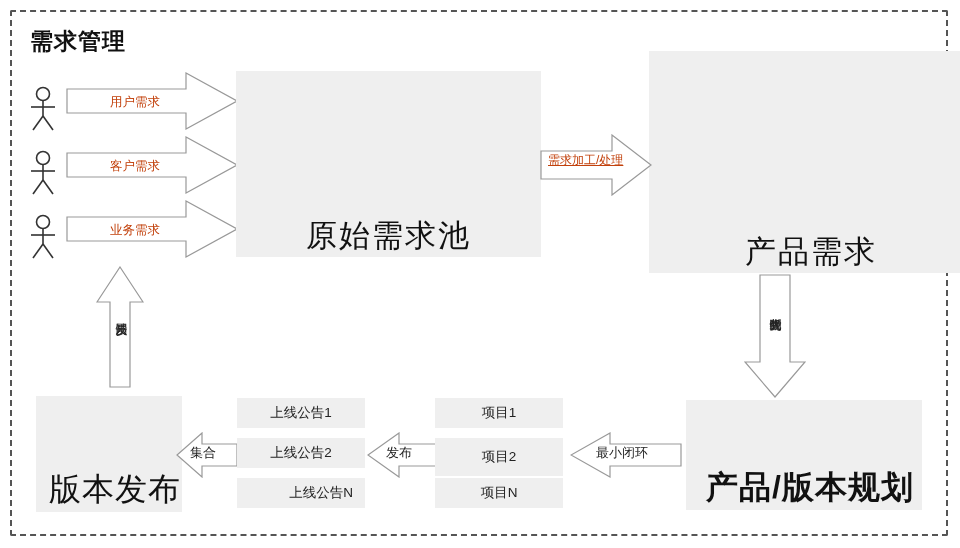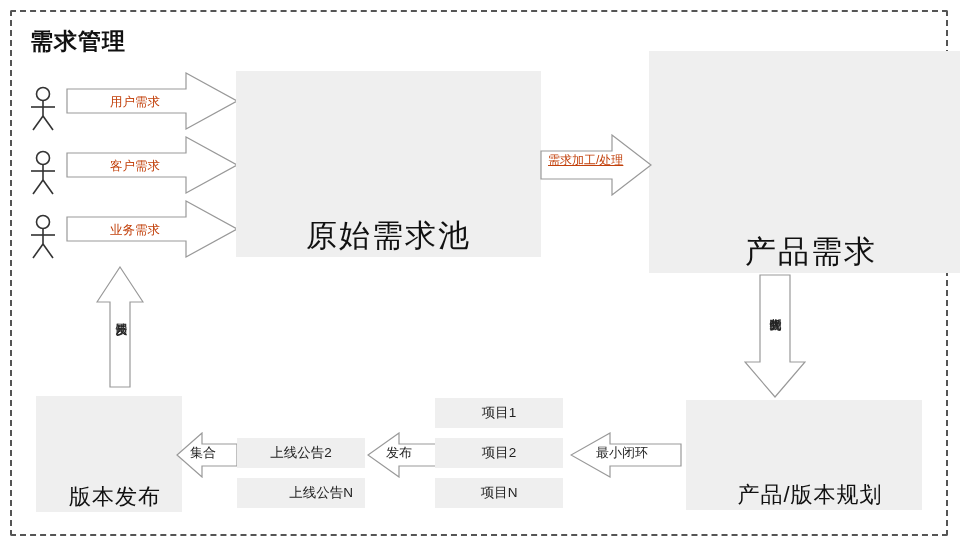--- a/index.html
+++ b/index.html
@@ -55,21 +55,21 @@
     align-items:flex-end;
     justify-content:center;
     box-sizing:border-box;
   }
   .box-title{
     font-size:31px;
     color:#111;
     letter-spacing:2px;
     white-space:nowrap;
   }
-  .box-title.small{font-size:22px;letter-spacing:1px;margin-left:12px;}
+  .box-title.small{font-size:32px;letter-spacing:1px;margin-left:12px;}
   .listbox{
     position:absolute;
     background:#efefef;
     display:flex;
     align-items:center;
     justify-content:center;
     font-size:13.5px;
     color:#222;
     box-sizing:border-box;
   }
@@ -146,21 +146,21 @@
   <div class="arrow-label" style="left:110px;top:222px;">业务需求</div>
 
   <div class="box" style="left:236px;top:71px;width:305px;height:186px;">
     <span class="box-title">原始需求池</span>
   </div>
 
   <div class="box" style="left:649px;top:51px;width:324px;height:222px;">
     <span class="box-title">产品需求</span>
   </div>
 
-  <div class="box" style="left:686px;top:400px;width:236px;height:110px;">
+  <div class="box" style="left:686px;top:400px;width:236px;height:110px;font-weight:bold;">
     <span class="box-title small">产品/版本规划</span>
   </div>
 
   <div class="box" style="left:36px;top:396px;width:146px;height:116px;">
     <span class="box-title small">版本发布</span>
   </div>
 
   <div class="arrow-right" style="left:540px;top:134px;">
     <svg width="112" height="62" viewBox="0 0 112 62">
       <polygon points="1,17 72,17 72,1 111,31 72,61 72,45 1,45" fill="#ffffff" stroke="#999999" stroke-width="1.2"></polygon>
@@ -200,30 +200,33 @@
 
   <div class="arrow-right" style="left:96px;top:266px;">
     <svg width="48" height="122" viewBox="0 0 48 122">
       <polygon points="24,1 47,36 34,36 34,121 14,121 14,36 1,36" fill="#ffffff" stroke="#999999" stroke-width="1.2"></polygon>
     </svg>
   </div>
   <div style="position:absolute;left:104px;top:300px;width:34px;text-align:center;">
     <span style="display:inline-block;writing-mode:vertical-rl;font-size:12px;color:#222;">同步反馈</span>
   </div>
 
+  <div class="listbox" style="left:237px;top:398px;width:128px;height:30px;">
+    <span>上线公告1</span>
+  </div>
   <div class="listbox" style="left:237px;top:438px;width:128px;height:30px;">
     <span>上线公告2</span>
   </div>
   <div class="listbox" style="left:237px;top:478px;width:128px;height:30px;padding-left:40px;">
     <span>上线公告N</span>
   </div>
 
   <div class="listbox" style="left:435px;top:398px;width:128px;height:30px;">
     <span>项目1</span>
   </div>
-  <div class="listbox" style="left:435px;top:438px;width:128px;height:30px;">
+  <div class="listbox" style="left:435px;top:438px;width:128px;height:38px;">
     <span>项目2</span>
   </div>
   <div class="listbox" style="left:435px;top:478px;width:128px;height:30px;">
     <span>项目N</span>
   </div>
 
 </div>
 
 </body></html>

